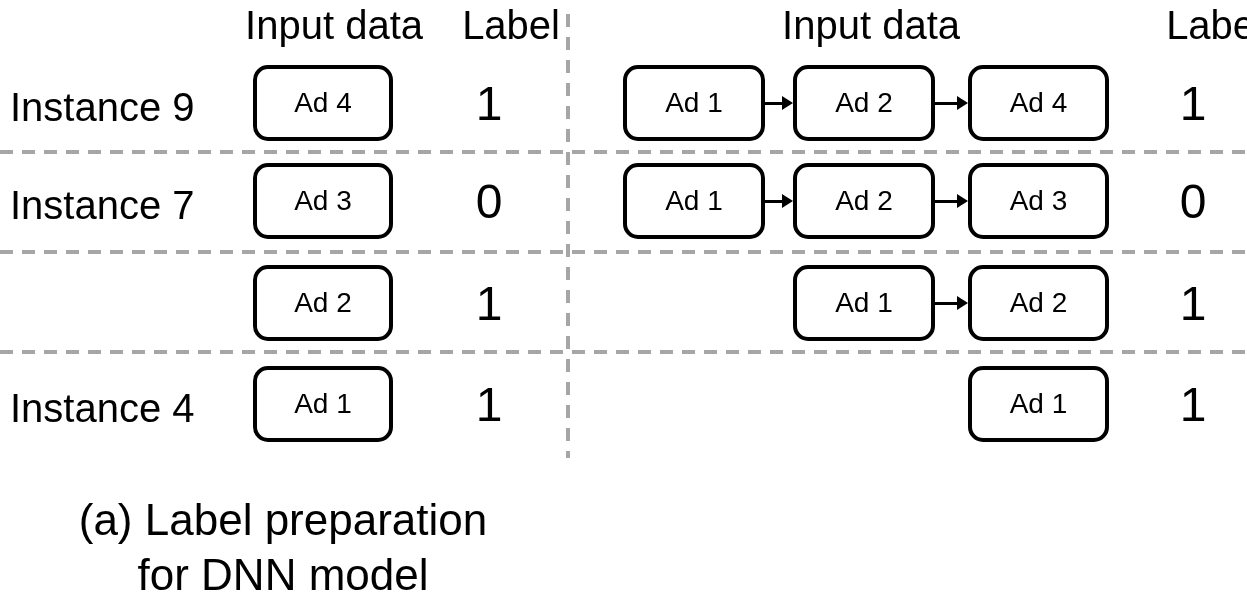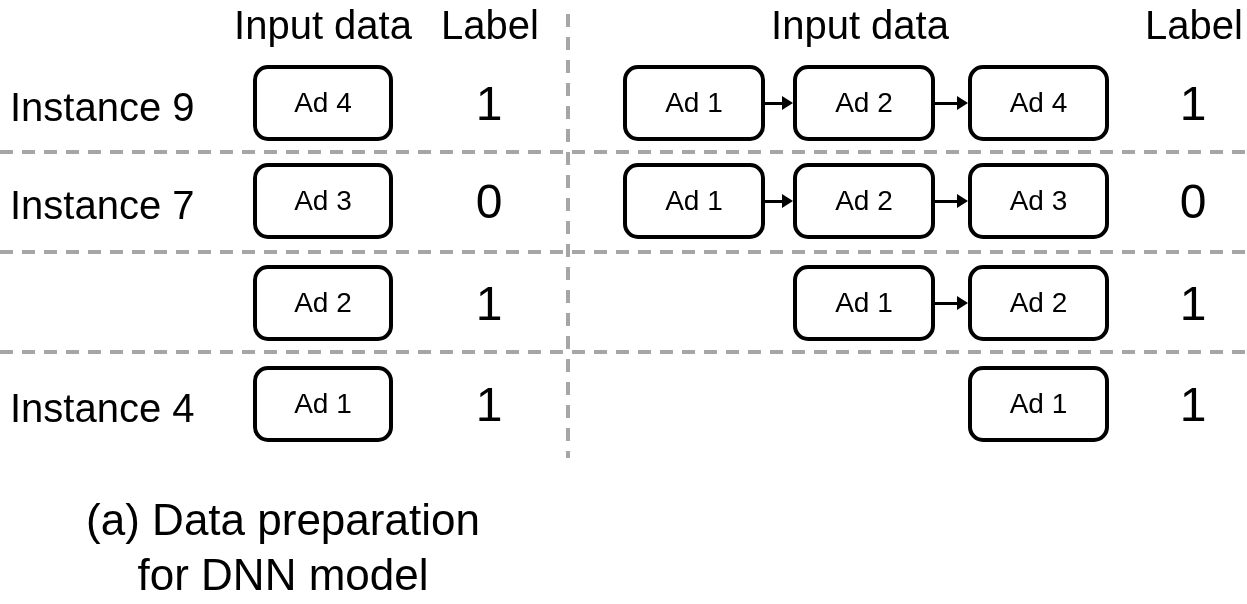--- a/index.html
+++ b/index.html
@@ -39,21 +39,21 @@
       transparent 23px);
   }
 
   
   .col-header {
     position: absolute;
     top: 0;
     height: 50px;
     line-height: 50px;
     font-size: 40px;
-    text-align: center;
+    text-align: right;
     white-space: nowrap;
   }
   .hdr-input-a { left: 223px; width: 200px; }
   .hdr-label-a { left: 420px; width: 140px; }
   .hdr-input-b { left: 760px; width: 200px; }
   .hdr-label-b { left: 1124px; width: 140px; }
 
   
   .r1 { top: 65px; }
   .r2 { top: 163px; }
@@ -225,19 +225,19 @@
     <span>Ad 2</span>
   </div>
   <div class="label-digit digit-b r3">1</div>
 
   <div class="ad-box c3 r4">
     <span>Ad 1</span>
   </div>
   <div class="label-digit digit-b r4">1</div>
 
   <div class="caption caption-a">
-    <div>(a) Data preparation</div>
+    <div>(a) Label preparation</div>
     <div>for DNN model</div>
   </div>
   <div class="caption caption-b">
   </div>
 
 </div>
 
 </body></html>

